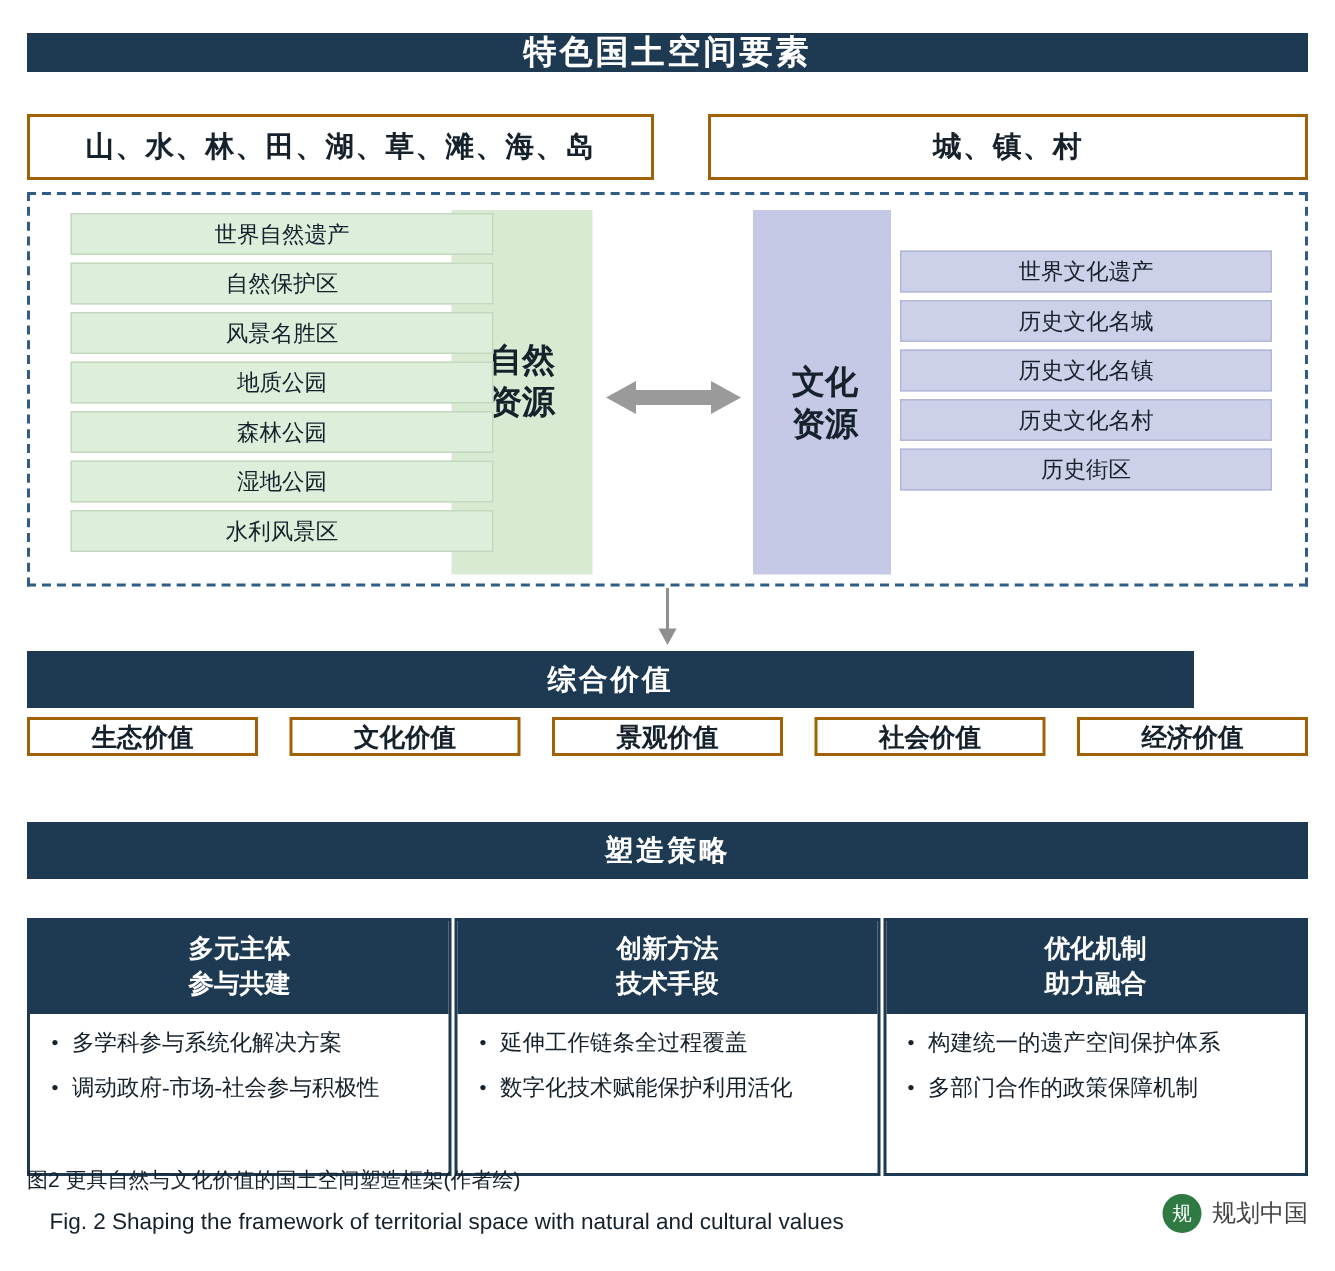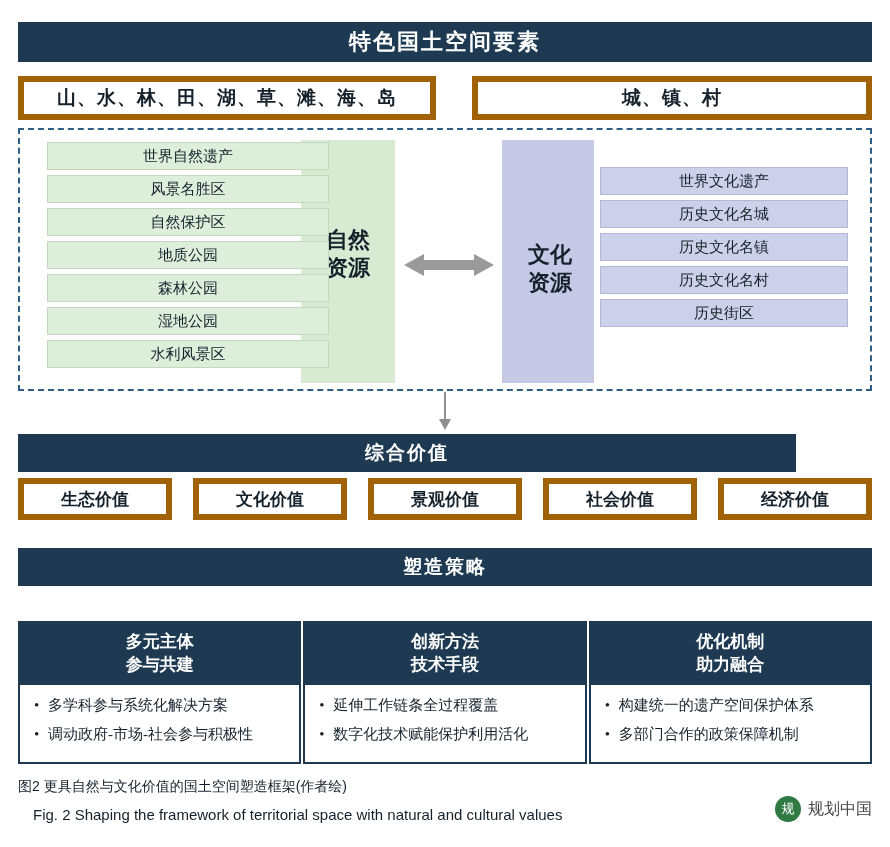--- a/index.html
+++ b/index.html
@@ -20,34 +20,34 @@
   .dark-bar {
     background: #1d3a52;
     color: #ffffff;
     font-weight: bold;
     display: flex;
     align-items: center;
     justify-content: center;
     letter-spacing: 2px;
   }
   .outline-box {
-    border: 6px solid #a16207;
+    border: 2px solid #a16207;
     background: #ffffff;
     display: flex;
     align-items: center;
     justify-content: center;
     font-weight: bold;
     color: #15212b;
   }
 
   
   #title-bar {
     position: absolute;
     left: 18px; top: 22px;
-    width: 854px; height: 40px;
+    width: 854px; height: 26px;
     font-size: 22px;
   }
 
   
   #elements-row {
     position: absolute;
     left: 18px; top: 76px;
     width: 854px; height: 44px;
     display: flex;
     gap: 36px;
@@ -121,40 +121,39 @@
   
   #value-title {
     position: absolute;
     left: 18px; top: 434px;
     width: 778px; height: 38px;
     font-size: 19px;
   }
   #value-row {
     position: absolute;
     left: 18px; top: 478px;
-    width: 854px; height: 42px;
+    width: 854px; height: 26px;
     display: flex;
     gap: 21px;
   }
   #value-row .outline-box { flex: 1 1 0; font-size: 17px; }
 
   
   #strategy-title {
     position: absolute;
     left: 18px; top: 548px;
     width: 854px; height: 38px;
     font-size: 19px;
   }
   #strategy-row {
     position: absolute;
-    left: 18px; top: 592px;
+    left: 18px; top: 612px;
     width: 854px; height: 172px;
     display: flex;
     gap: 2px;
-    align-items: flex-end;
   }
   .strategy-card {
     flex: 1 1 0;
     border: 2px solid #1d3a52;
     background: #ffffff;
     display: flex;
     flex-direction: column;
   }
   .strategy-head {
     background: #1d3a52;
@@ -249,22 +248,22 @@
         <div>资源</div>
       </div>
     </div>
 
     <svg id="arrow-between" viewBox="0 0 90 26">
       <polygon points="0,13 20,2 20,8 70,8 70,2 90,13 70,24 70,18 20,18 20,24" fill="#9a9a9a"></polygon>
     </svg>
 
     <div class="tag-col" id="nat-tags">
       <div class="tag">世界自然遗产</div>
+      <div class="tag">自然保护区</div>
       <div class="tag">风景名胜区</div>
-      <div class="tag">自然保护区</div>
       <div class="tag">地质公园</div>
       <div class="tag">森林公园</div>
       <div class="tag">湿地公园</div>
       <div class="tag">水利风景区</div>
     </div>
 
     <div class="tag-col" id="cul-tags">
       <div class="tag">世界文化遗产</div>
       <div class="tag">历史文化名城</div>
       <div class="tag">历史文化名镇</div>

